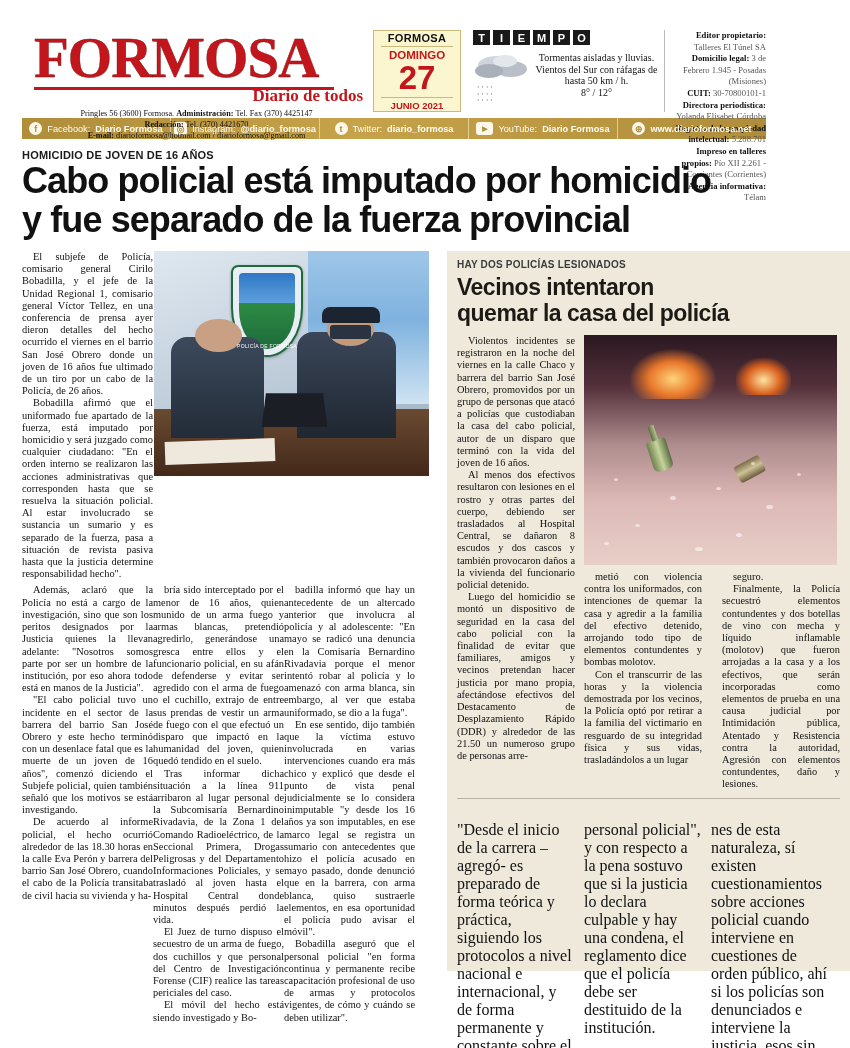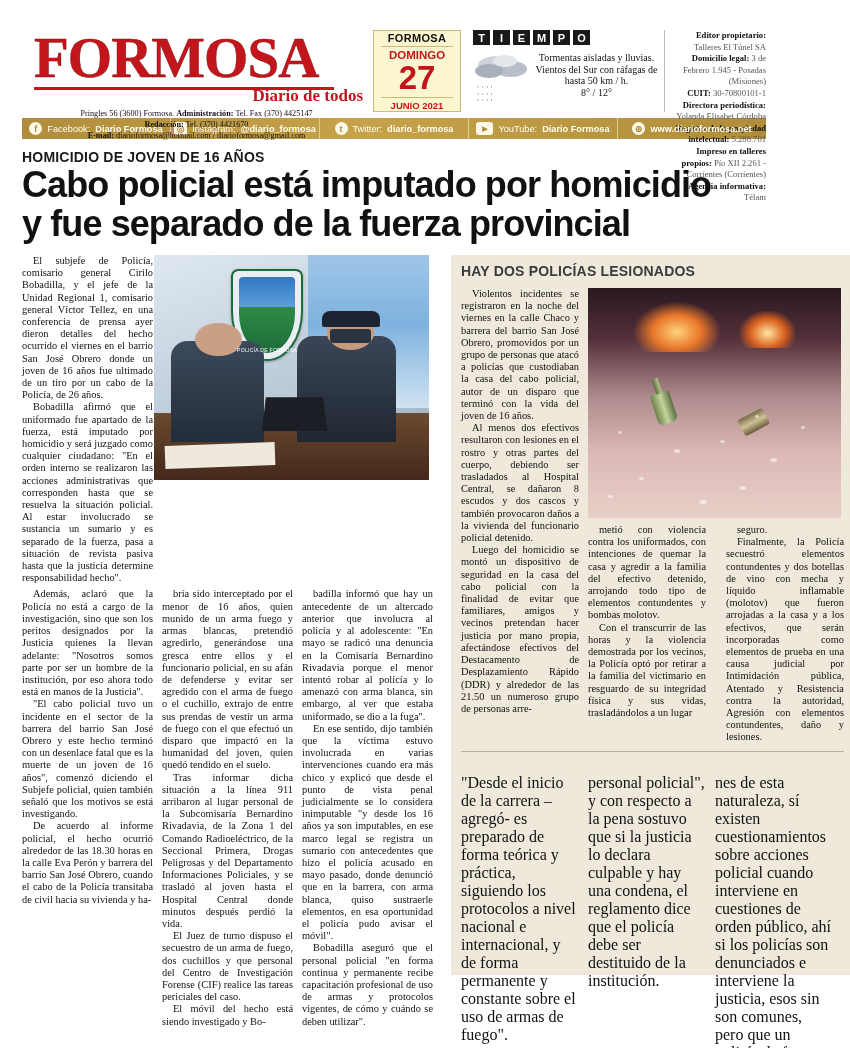--- a/index.html
+++ b/index.html
@@ -70,47 +70,47 @@
   .soc:last-child { border-right:none; }
   .soc b { font-weight:bold; }
   .soc-ic { width:13px; height:13px; border-radius:50%; background:#fdf8e8; color:#b08d3a;
     display:flex;align-items:center;justify-content:center;font-size:9px;font-weight:bold;flex:0 0 13px;}
   .soc-ic.sq { border-radius:3px; }
   .soc-ic.yt { border-radius:3px; width:17px; flex:0 0 17px; font-size:7px;}
 
   
   .kicker {
     font-family:"Liberation Sans",sans-serif; font-weight:bold;
-    font-size:14px; letter-spacing:.2px; margin-top:10px; color:#1a1a1a;
+    font-size:11px; letter-spacing:.2px; margin-top:10px; color:#1a1a1a;
   }
   .headline {
     font-family:"Liberation Sans",sans-serif; font-weight:bold;
     font-size:36px; line-height:39px; letter-spacing:-0.9px;
     color:#111; max-width:700px;
   }
   .headline div { white-space:nowrap; }
 
   
   .main { display:flex; margin-top:12px; height:720px; }
   .left-block { width:412px; position:relative; }
   .divider { width:1px; background:#bdbdbd; margin:0 9px; }
   .right-block { flex:1; background:#efe9dc; padding:8px 10px 6px 10px; position:relative; }
 
-  .cols3 { display:flex; gap:9px; }
+  .cols3 { display:flex; }
   .col { width:131px; }
   .col p, .rcol p { margin:0; text-indent:11px; text-align:justify;
     font-size:10.4px; line-height:12.2px; font-family:"Liberation Serif",serif; }
 
   
   .photo1 { width:275px; height:225px; margin:0 0 5px 0; position:relative; overflow:hidden;
     background:linear-gradient(#cdd7e2,#9fb0c2); }
   .lead-img-row { display:flex; gap:1px; }
 
   
-  .r-kicker { font-family:"Liberation Sans",sans-serif; font-weight:bold; font-size:14px; color:#3b3b3b; letter-spacing:.2px;}
+  .r-kicker { font-family:"Liberation Sans",sans-serif; font-weight:bold; font-size:10px; color:#3b3b3b; letter-spacing:.2px;}
   .r-head { font-family:"Liberation Sans",sans-serif; font-weight:bold; font-size:23px;
     line-height:25.5px; letter-spacing:-0.5px; margin-top:5px; color:#1d1a16; }
   .r-body { display:flex; gap:9px; margin-top:9px; }
   .rcol { width:118px; }
   .photo2 { width:253px; height:230px; position:relative; overflow:hidden; }
 
   .bottom-rule { height:1px; background:#b8b2a4; margin:7px 0 6px 0; }
   .cols3b { display:flex; gap:9px; }
   .rcolb { width:118px; }
 
@@ -308,20 +308,24 @@
           <p>En ese sentido, dijo también que la víctima estuvo involucrada en varias intervenciones cuando era más chico y explicó que desde el punto de vista penal judicialmente se lo considera inimputable "y desde los 16 años ya son imputables, en ese marco legal se registra un sumario con antecedentes que hizo el policía acusado en mayo pasado, donde denunció que en la barrera, con arma blanca, quiso sustraerle elementos, en esa oportunidad el policía pudo avisar el móvil".</p>
           <p>Bobadilla aseguró que el personal policial "en forma continua y permanente recibe capacitación profesional de uso de armas y protocolos vigentes, de cómo y cuándo se deben utilizar".</p>
         </div>
       </div>
     </div>
 
     <div class="divider"></div>
 
     <div class="right-block">
       <div class="r-kicker">HAY DOS POLICÍAS LESIONADOS</div>
+      <div class="r-head">
+        <div>Vecinos intentaron</div>
+        <div>quemar la casa del policía</div>
+      </div>
 
       <div class="r-body">
         <div class="rcol">
           <p>Violentos incidentes se registraron en la noche del viernes en la calle Chaco y barrera del barrio San José Obrero, promovidos por un grupo de personas que atacó a policías que custodiaban la casa del cabo policial, autor de un disparo que terminó con la vida del joven de 16 años.</p>
           <p>Al menos dos efectivos resultaron con lesiones en el rostro y otras partes del cuerpo, debiendo ser trasladados al Hospital Central, se dañaron 8 escudos y dos cascos y también provocaron daños a la vivienda del funcionario policial detenido.</p>
           <p>Luego del homicidio se montó un dispositivo de seguridad en la casa del cabo policial con la finalidad de evitar que familiares, amigos y vecinos pretendan hacer justicia por mano propia, afectándose efectivos del Destacamento de Desplazamiento Rápido (DDR) y alrededor de las 21.50 un numeroso grupo de personas arre-</p>
         </div>
         <div style="flex:1;">
           <div class="photo2">
             <div class="p2-bg"></div>

